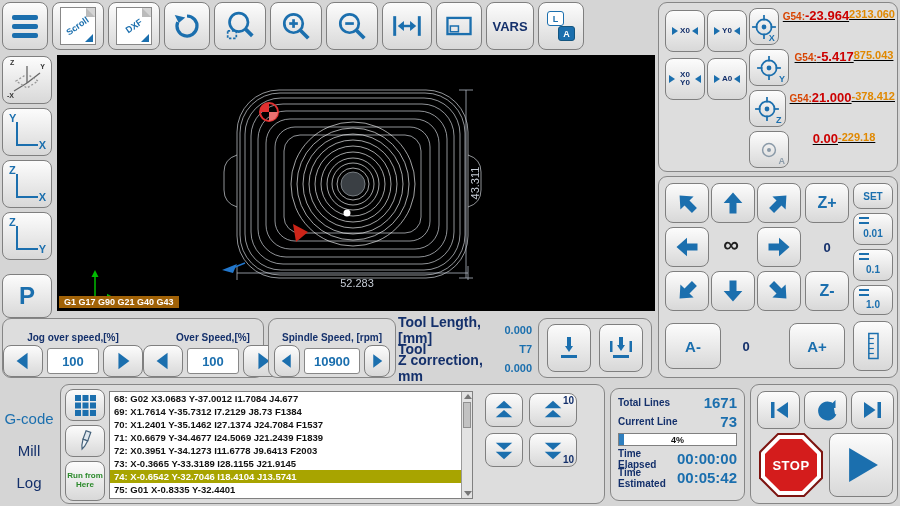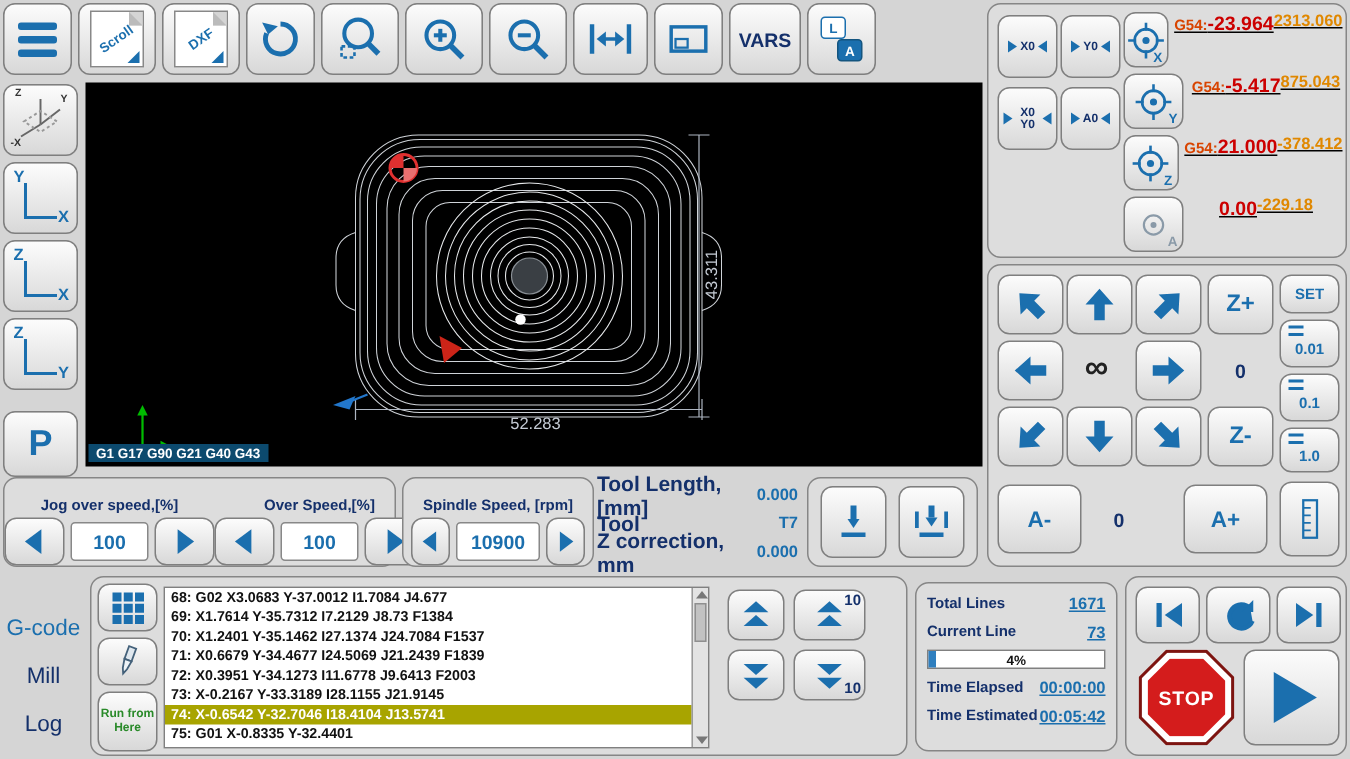--- a/index.html
+++ b/index.html
@@ -40,21 +40,21 @@
               border-left:2px solid #1b6fae; border-bottom:2px solid #1b6fae; }
   .plane-v { position:absolute; left:6px; top:3px; font-size:11px; font-weight:bold; color:#1b6fae; }
   .plane-h { position:absolute; right:5px; bottom:4px; font-size:11px; font-weight:bold; color:#1b6fae; }
   .ax3d-z { position:absolute; left:7px; top:2px; font-size:7px; color:#333; font-weight:bold; }
   .ax3d-y { position:absolute; right:6px; top:6px; font-size:7px; color:#333; font-weight:bold; }
   .ax3d-x { position:absolute; left:4px; bottom:4px; font-size:7px; color:#333; font-weight:bold; }
   .p-btn { height:44px; font-size:24px; font-weight:bold; }
 
   
   #viewport { position:absolute; left:57px; top:55px; width:598px; height:256px; background:#000; }
-  #status-line { position:absolute; left:2px; bottom:3px; background:#0c4a6e; color:#fff;
+  #status-line { position:absolute; left:2px; bottom:3px; background:#a16207; color:#fff;
                  font-size:9px; font-weight:bold; padding:1px 5px; }
   .dim-h { position:absolute; left:250px; top:222px; width:100px; text-align:center;
            color:#c5cbd4; font-size:11px; }
   .dim-v { position:absolute; left:392px; top:122px; width:52px; text-align:center;
            color:#c5cbd4; font-size:11px; transform:rotate(-90deg); }
 
   
   .grp-label { color:#14306b; font-size:10px; font-weight:bold; text-align:center; margin-top:13px; }
   .spd-controls { display:flex; align-items:center; justify-content:center; gap:4px; margin-top:2px; }
   .arr-btn { width:40px; height:32px; }
@@ -115,21 +115,21 @@
   .nav-btn { position:absolute; width:38px; height:34px; }
   .nav10 { position:absolute; font-size:10px; font-weight:bold; color:#14306b; right:2px; }
 
   .ico-btn { position:absolute; left:4px; width:40px; height:32px; }
   .run-btn { position:absolute; left:4px; top:76px; width:40px; height:40px; color:#2a8a2a;
              font-size:8px; font-weight:bold; text-align:center; line-height:1.1; }
 
   
   .st-row { display:flex; justify-content:space-between; align-items:center; height:19px; padding:0 3px; }
   .st-lbl { color:#14306b; font-size:10px; font-weight:bold; }
-  .st-val { color:#1b6fae; font-size:11px; font-weight:bold;text-decoration:underline; }
+  .st-val { color:#1b6fae; font-size:15px; font-weight:bold; }
   .pbar { position:relative; margin:2px 3px 3px 3px; height:13px; background:#fff; border:1px solid #808080; }
   .pfill { position:absolute; left:0; top:0; bottom:0; background:#2f7fbf; }
   .ptext { position:absolute; left:0; right:0; top:0; text-align:center; font-size:9px; font-weight:bold; color:#111; line-height:12px; }
 
   
   .tr-btn { position:absolute; width:43px; height:38px; }
   .tr-btn svg { width:24px; height:24px; } .tr-btn svg path, .tr-btn svg rect { fill:#1b6fae; }
   .play-btn { position:absolute; left:78px; top:48px; width:64px; height:64px; }
   .play-btn svg { width:44px; height:44px; } .play-btn svg path { fill:#1b6fae; }
   .stop-wrap { position:absolute; left:8px; top:48px; width:64px; height:64px; cursor:pointer; }
@@ -627,21 +627,21 @@
     <div class="btn run-btn">
       <span>Run from Here</span>
     </div>
 
     <div id="gc-list">
       <div class="gc-row">68: G02 X3.0683 Y-37.0012 I1.7084 J4.677</div>
       <div class="gc-row">69: X1.7614 Y-35.7312 I7.2129 J8.73 F1384</div>
       <div class="gc-row">70: X1.2401 Y-35.1462 I27.1374 J24.7084 F1537</div>
       <div class="gc-row">71: X0.6679 Y-34.4677 I24.5069 J21.2439 F1839</div>
       <div class="gc-row">72: X0.3951 Y-34.1273 I11.6778 J9.6413 F2003</div>
-      <div class="gc-row">73: X-0.2167 Y-33.3189 I28.1155 J21.9145</div>
+      <div class="gc-row">73: X-0.3665 Y-33.3189 I28.1155 J21.9145</div>
       <div class="gc-row current">74: X-0.6542 Y-32.7046 I18.4104 J13.5741</div>
       <div class="gc-row">75: G01 X-0.8335 Y-32.4401</div>
       <div id="gc-scroll">
         <span class="sb-arr sb-up"></span>
         <div id="gc-thumb"></div>
         <span class="sb-arr sb-dn"></span>
       </div>
     </div>
 
     <div class="btn nav-btn" style="left:424px; top:8px;">

